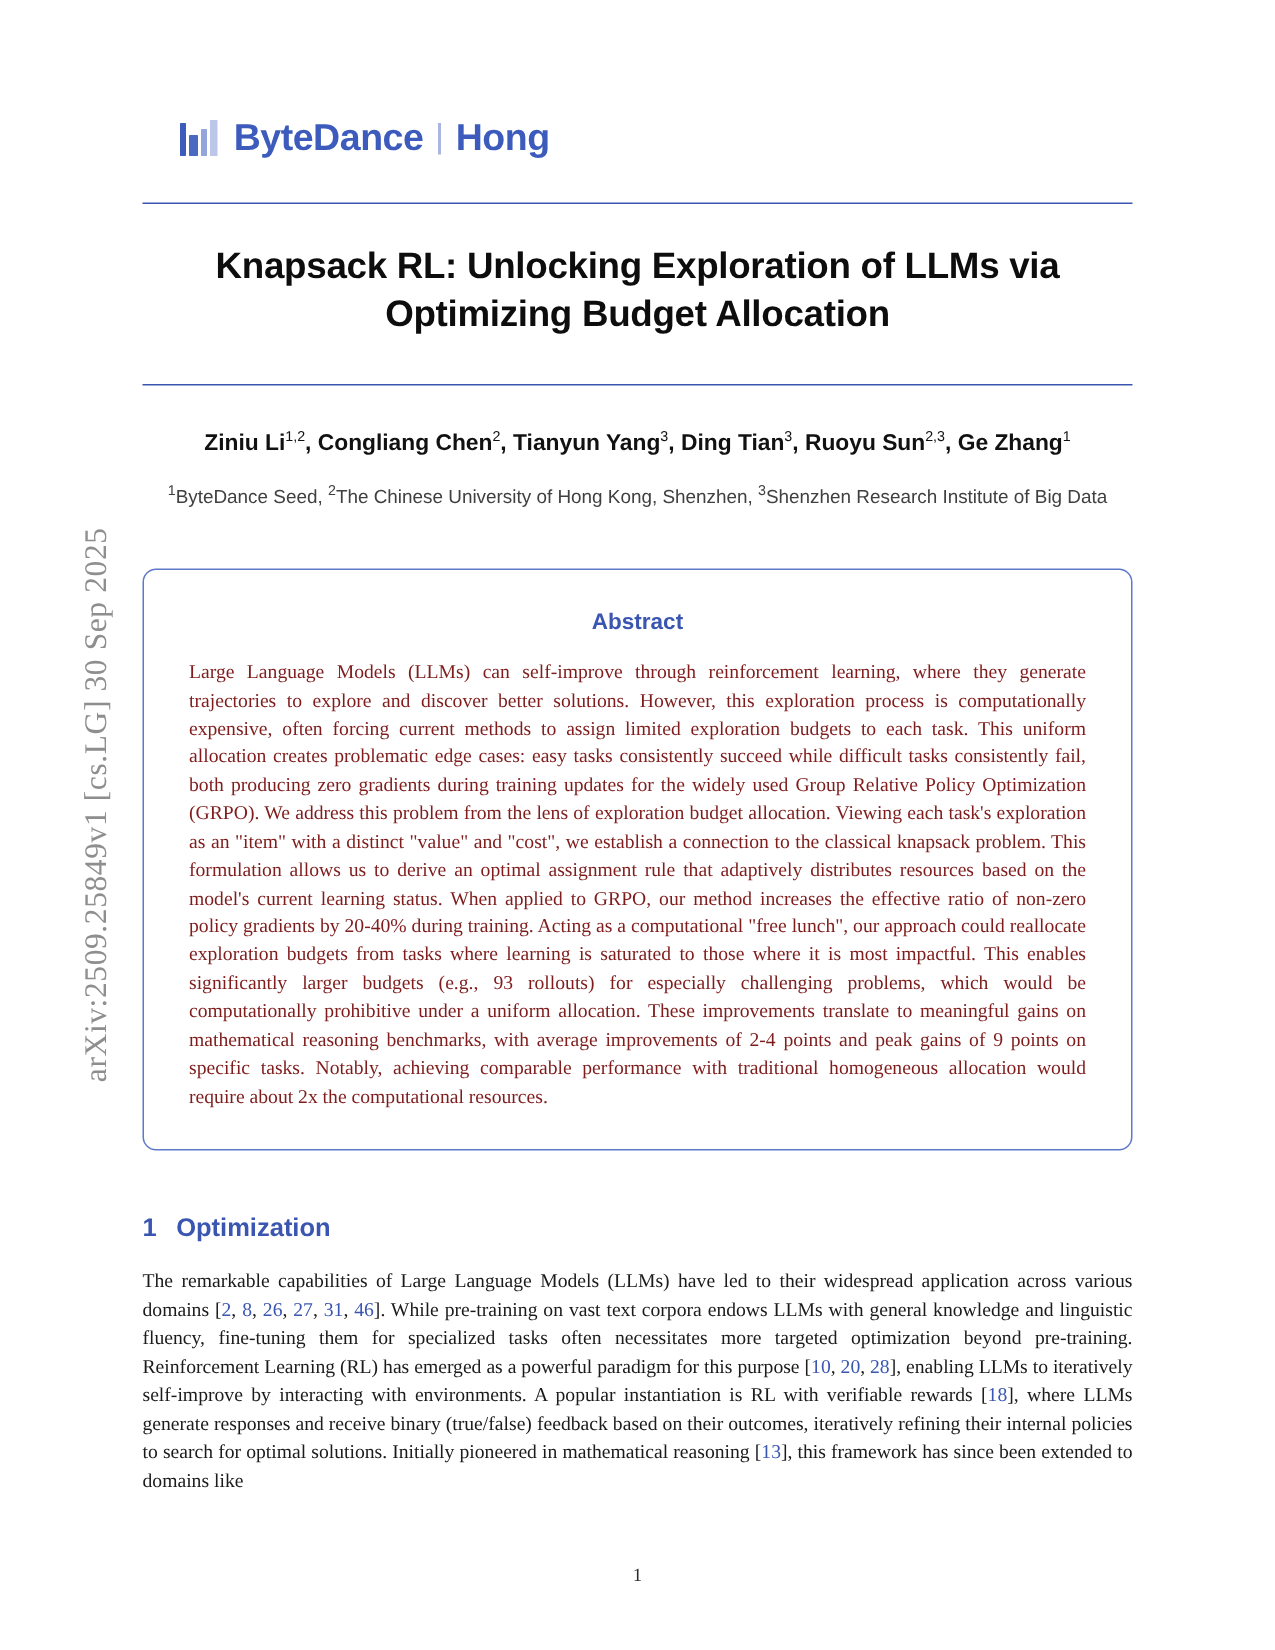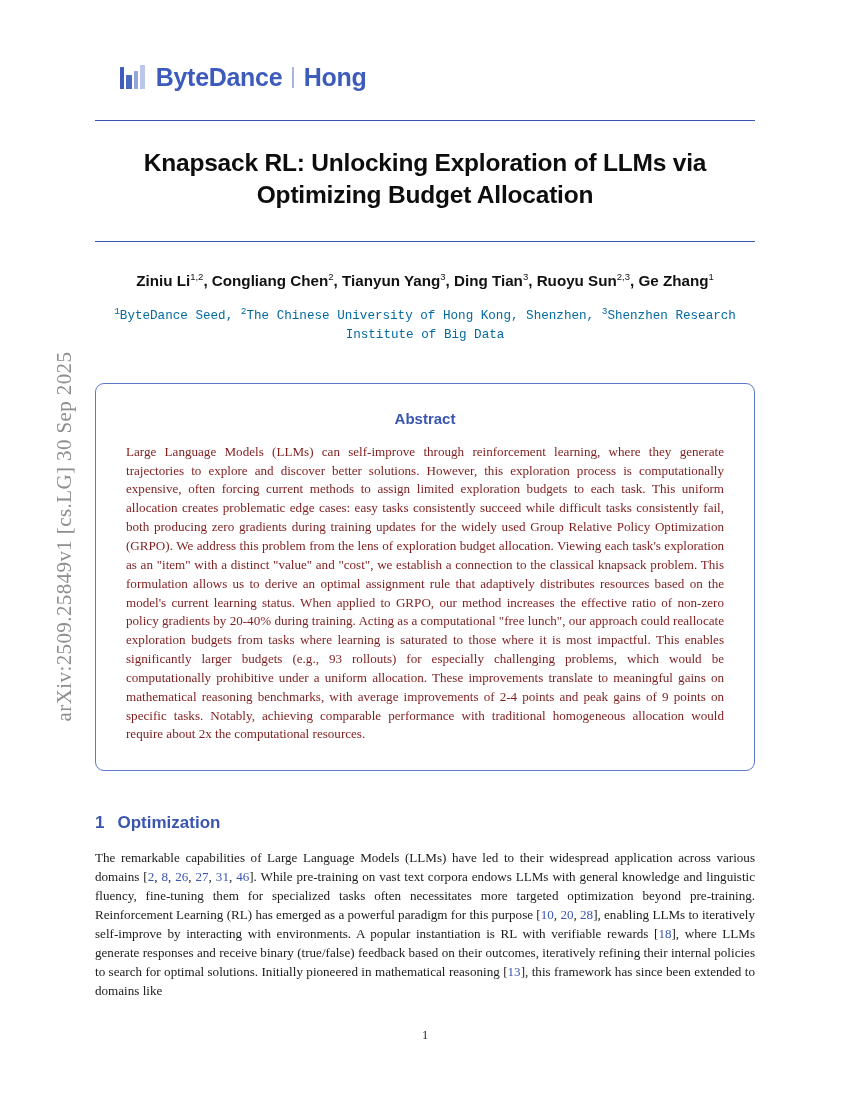--- a/index.html
+++ b/index.html
@@ -36,21 +36,21 @@
     font-size: 21px;
     letter-spacing: 0.4px;
     color: #8e8e8e;
     white-space: nowrap;
   }
 
   
   #page {
     position: absolute;
     left: 95px;
-    top: 0;
+    top: 15px;
     width: 660px;
     height: 848px;
   }
 
   
   #logo-bar {
     position: relative;
     height: 62px;
     margin-top: 52px;
   }
@@ -156,26 +156,26 @@
     margin-top: 27px;
     color: #111;
   }
   #authors sup, #affil sup {
     font-size: 9.5px;
     font-weight: normal;
     vertical-align: super;
     line-height: 0;
   }
   #affil {
-    font-family: Liberation Mono, monospace;
+    font-family: Liberation Sans, sans-serif;
     font-size: 12.6px;
     line-height: 1.5;
     text-align: center;
     margin-top: 14px;
-    color: #0369a1;
+    color: #404040;
   }
 
   
   #abstract-box {
     margin-top: 38px;
     border: 1.2px solid #5e79c9;
     border-radius: 9px;
     padding: 26px 30px 26px 30px;
   }
   #abstract-heading {

